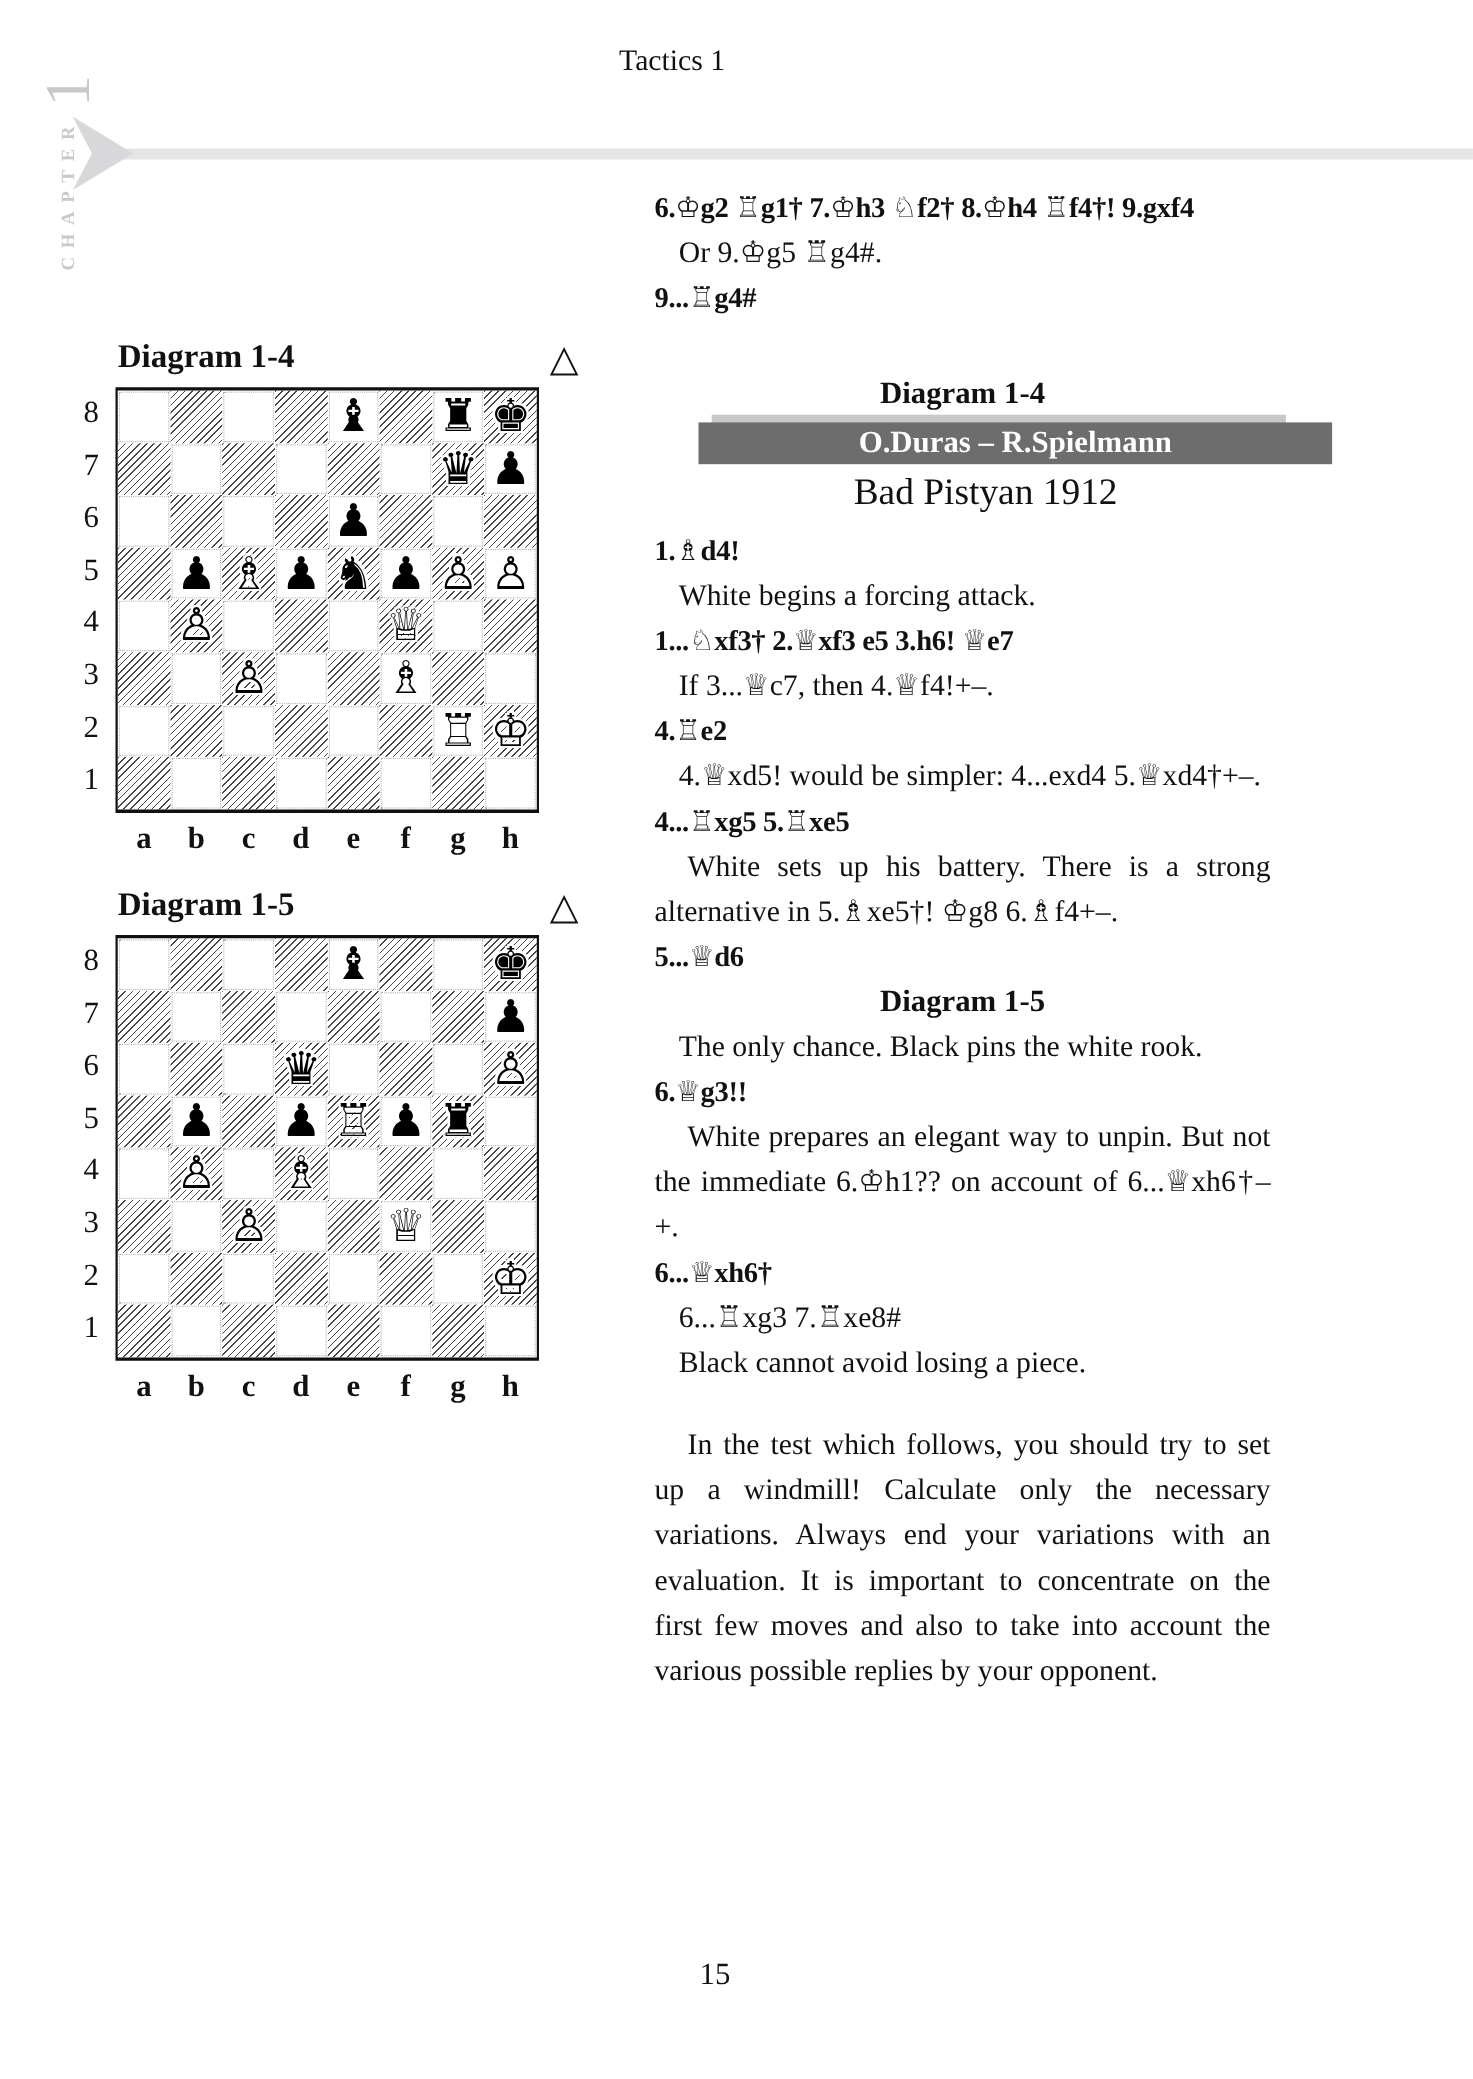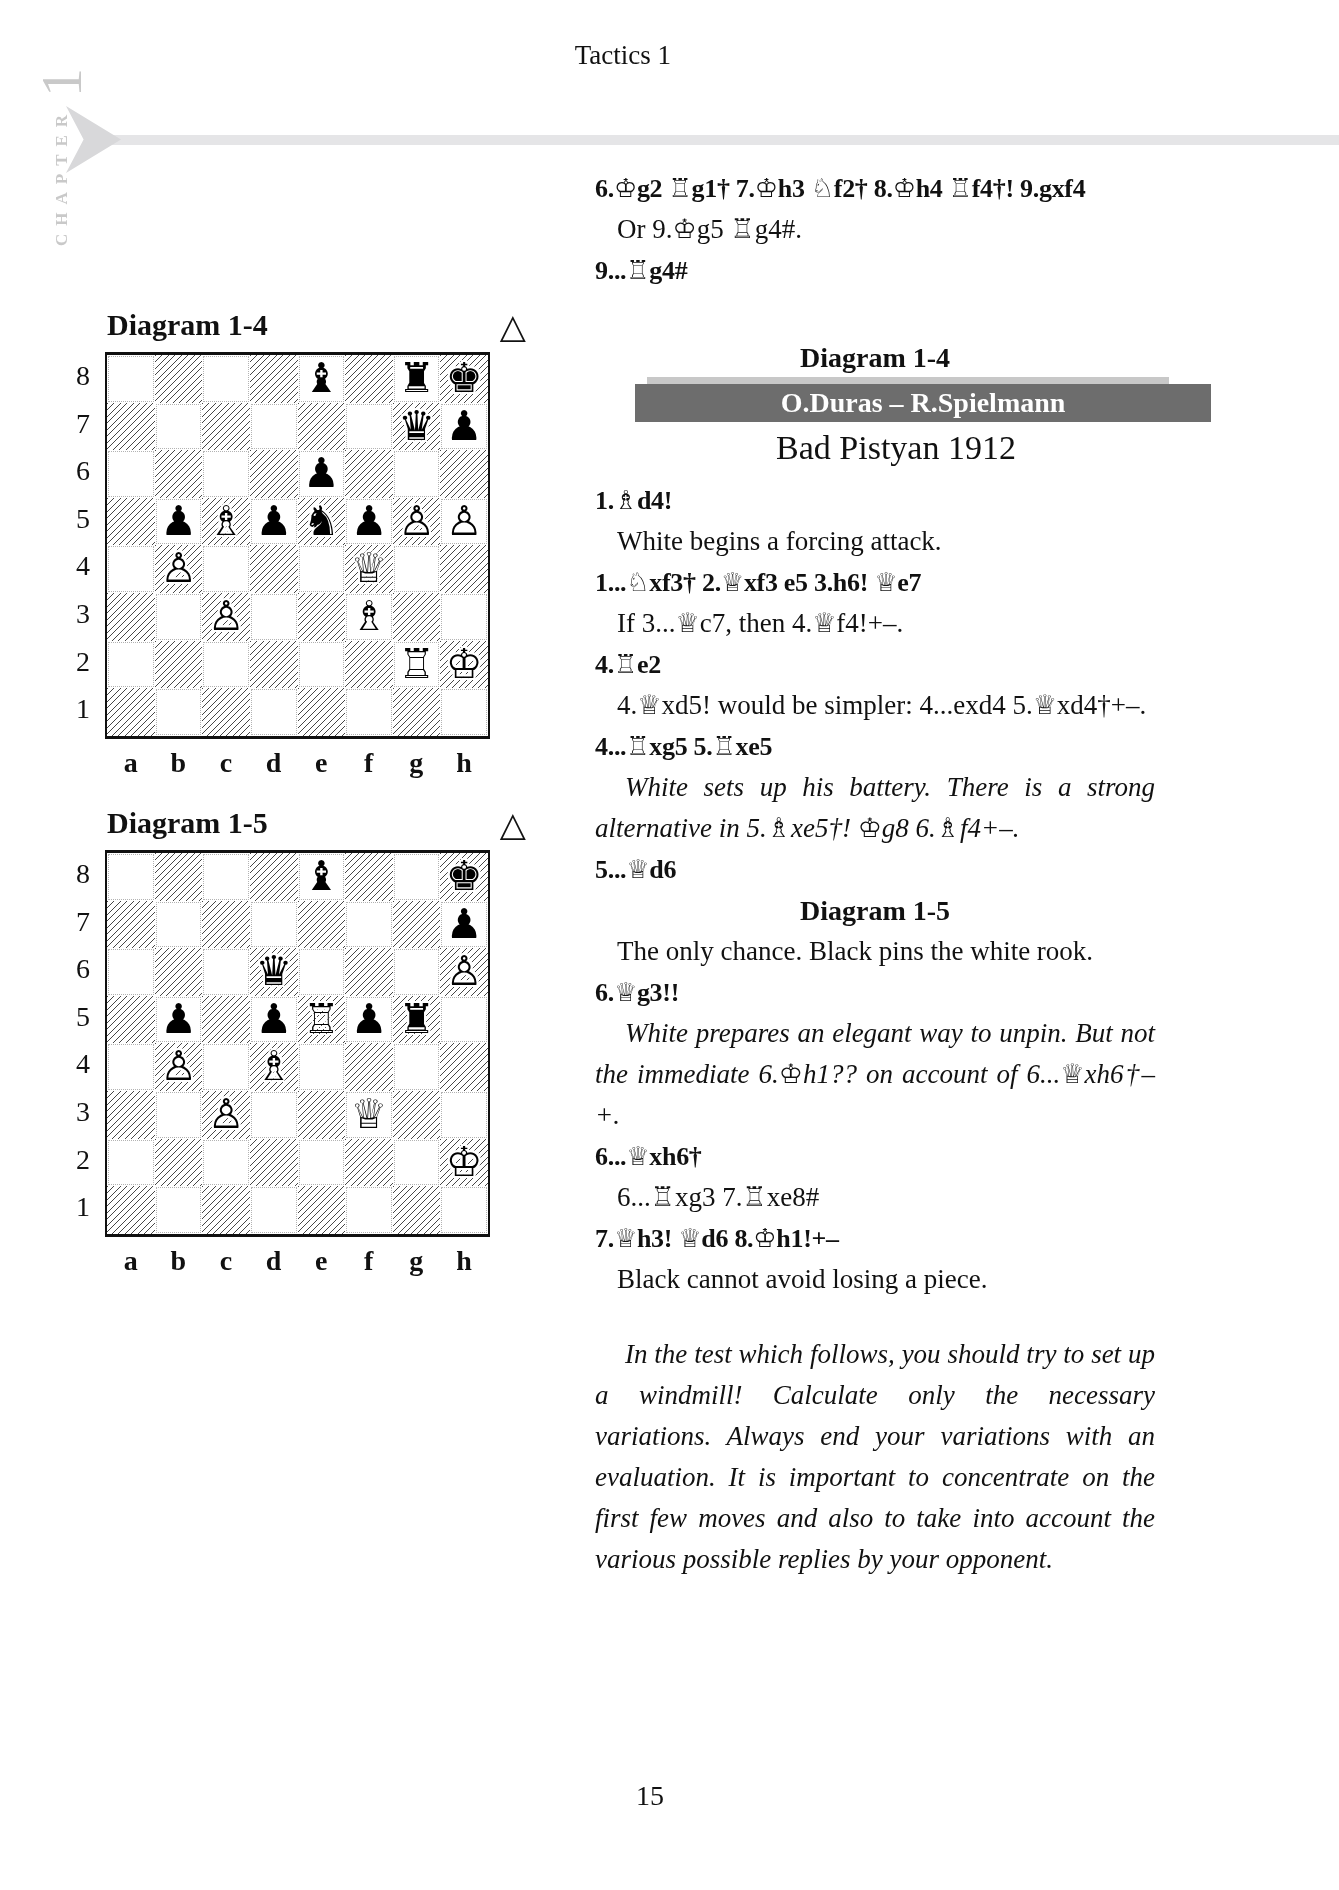--- a/index.html
+++ b/index.html
@@ -2,21 +2,21 @@
 <html><head>
 <meta charset="utf-8">
 <style>
   html,body { margin:0; padding:0; background:#fff; }
   .page {
     position:relative; width:1339px; height:1890px; background:#ffffff;
     font-family:"Liberation Serif","DejaVu Serif","DejaVu Sans",serif;
     color:#111; overflow:hidden;
   }
   
-  .runhead { position:absolute; left:551px; top:40px; width:120px; text-align:right; font-size:27px; }
+  .runhead { position:absolute; left:551px; top:40px; width:120px; text-align:center; font-size:27px; }
   
   .band { position:absolute; left:98px; top:135px; width:1241px; height:10px; background:#e5e5e7; }
   .chapter-vert {
     position:absolute; left:28px; top:46px; height:200px; width:62px;
     writing-mode:vertical-rl; transform:rotate(180deg); color:#c9c9c9;
   }
   .ch-word { font-size:17px; letter-spacing:8px; font-weight:bold; }
   .ch-num  { font-size:58px; margin-top:6px; }
   .chevron {
     position:absolute; left:66px; top:106px; width:55px; height:67px;
@@ -46,21 +46,21 @@
     font-family:"DejaVu Sans",sans-serif; color:#000;
     text-shadow:-2px -2px 0 #fff, 2px -2px 0 #fff, -2px 2px 0 #fff, 2px 2px 0 #fff,
                 -2px 0 0 #fff, 2px 0 0 #fff, 0 -2px 0 #fff, 0 2px 0 #fff;
   }
   .files { margin-left:37px; margin-top:8px;font-weight:bold; }
   .file-lab { display:inline-block; width:47.6px; text-align:center; font-size:28px; }
   
   .article { position:absolute; left:595px; top:150px; width:560px; font-size:27px; line-height:41px; padding-top:18px; }
   .b-moves { font-weight:bold; font-size:26px; letter-spacing:-0.3px; white-space:nowrap; }
   .b-note { text-indent:22px; }
-  .b-para { text-align:justify; text-indent:30px;font-style:italic; }
+  .b-para { text-align:justify; text-indent:30px; }
   .b-heading { font-weight:bold; text-align:center; font-size:28px; }
   .b-matchbar { position:relative; height:44px; margin:6px 0 2px 40px; width:522px; }
   .bar-light { position:absolute; left:12px; top:-7px; width:522px; height:40px; background:#c8c8c8; }
   .bar-dark {
     position:absolute; left:0; top:0; width:576px; height:38px; background:#6d6d6d;
     color:#ffffff; font-weight:bold; text-align:center; line-height:38px; font-size:28px;
   }
   .b-subheading { text-align:center; width:522px; margin-left:40px; font-size:34px; line-height:36px; }
   .b-spacer { width:100%; }
   .folio { position:absolute; left:600px; top:1780px; width:100px; text-align:center; font-size:28px; }
@@ -339,20 +339,19 @@
       <div class="b-note">4.♕xd5! would be simpler: 4...exd4 5.♕xd4†+–.</div>
       <div class="b-moves">4...♖xg5 5.♖xe5</div>
       <div class="b-para">White sets up his battery. There is a strong alternative in 5.♗xe5†! ♔g8 6.♗f4+–.</div>
       <div class="b-moves">5...♕d6</div>
       <div class="b-heading">Diagram 1-5</div>
       <div class="b-note">The only chance. Black pins the white rook.</div>
       <div class="b-moves">6.♕g3!!</div>
       <div class="b-para">White prepares an elegant way to unpin. But not the immediate 6.♔h1?? on account of 6...♕xh6†–+.</div>
       <div class="b-moves">6...♕xh6†</div>
       <div class="b-note">6...♖xg3 7.♖xe8#</div>
-      <div class="b-moves">7.♕h3! ♕d6 8.♔h1!+–</div>
       <div class="b-note">Black cannot avoid losing a piece.</div>
       <div class="b-spacer" style="height: 34px;"></div>
       <div class="b-para">In the test which follows, you should try to set up a windmill! Calculate only the necessary variations. Always end your variations with an evaluation. It is important to concentrate on the first few moves and also to take into account the various possible replies by your opponent.</div>
     </section>
 
   <div class="folio">15</div>
 </div>
 
 </body></html>

